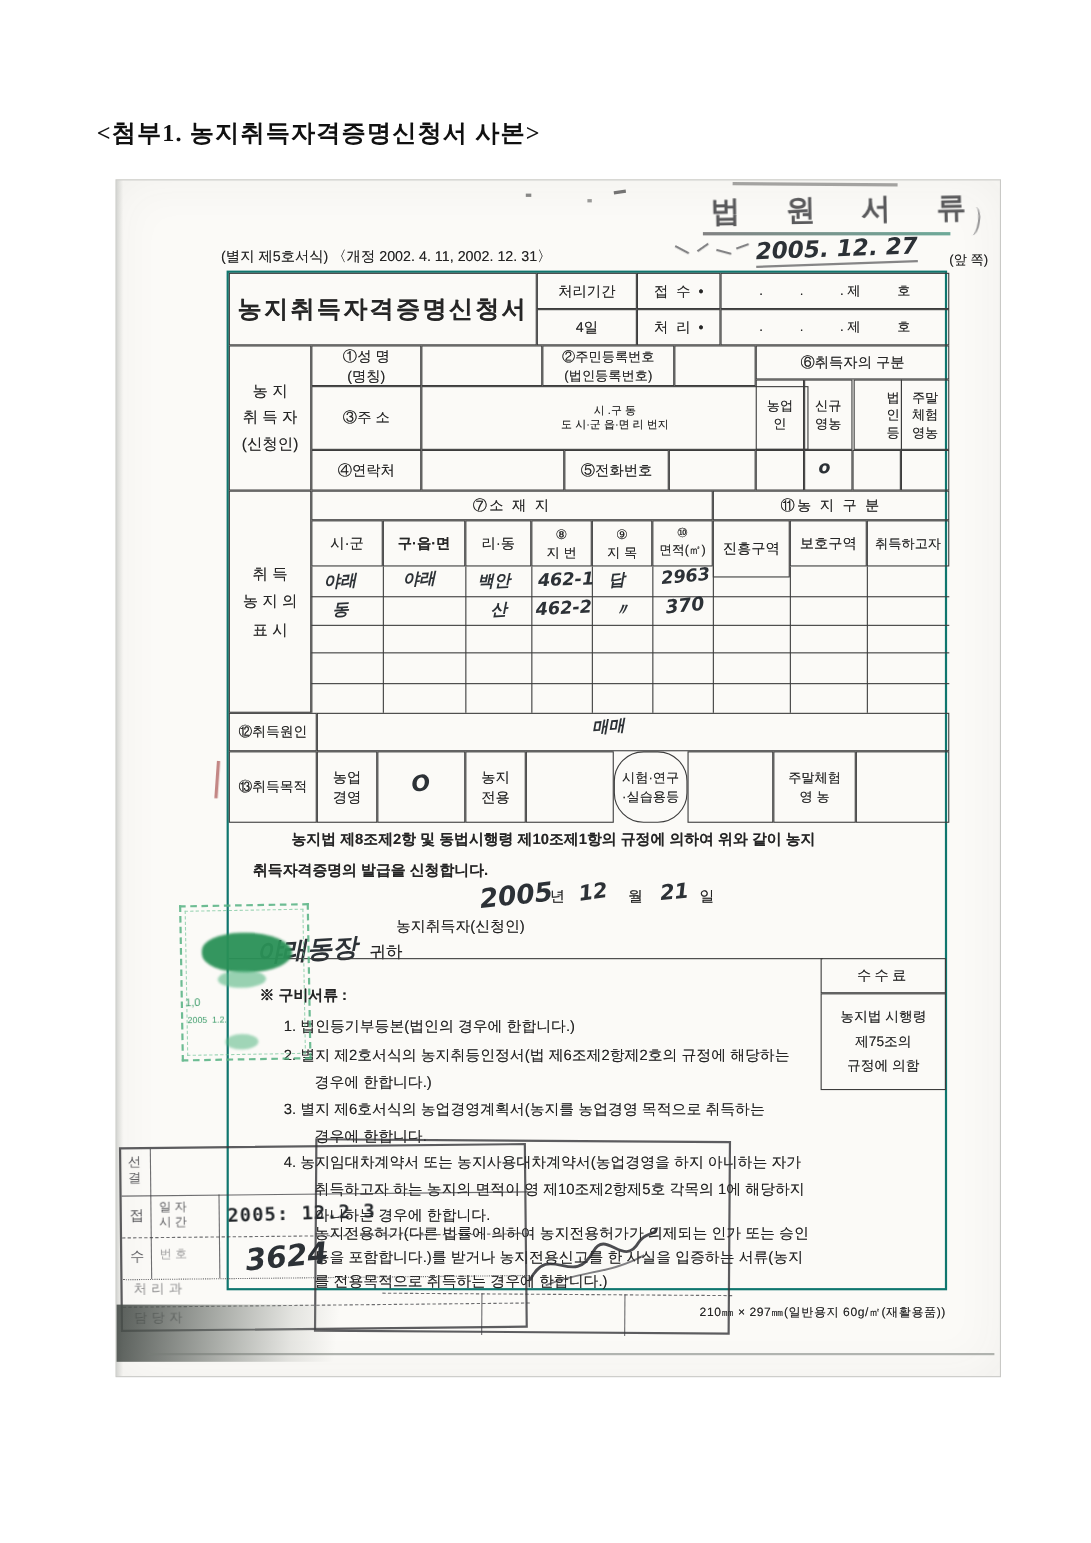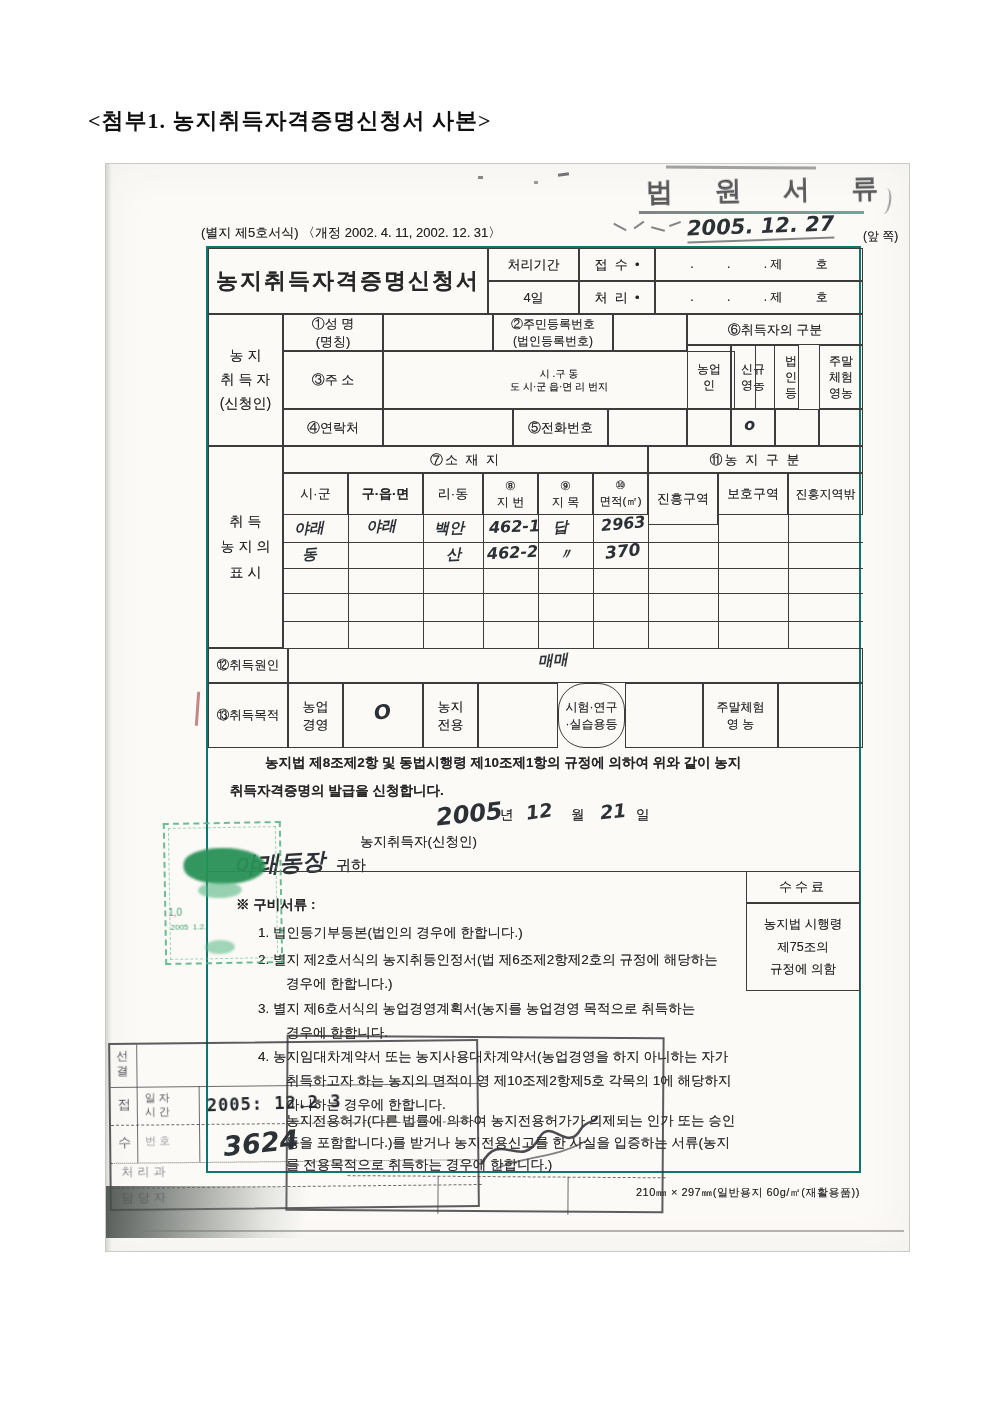--- a/index.html
+++ b/index.html
@@ -97,21 +97,21 @@
       <div class="c" style="left:75px;top:161px;width:100px;height:37px;">④연락처</div>
       <div class="c" style="left:175px;top:161px;width:130px;height:37px;"></div>
       <div class="c" style="left:305px;top:161px;width:95px;height:37px;">⑤전화번호</div>
       <div class="c" style="left:400px;top:161px;width:79px;height:37px;"></div>
 
       <div class="c" style="left:479px;top:66px;width:176px;height:31px;">⑥취득자의 구분</div>
       <div class="c pre" style="left:479px;top:97px;width:44px;height:64px;font-size:12px;">농업
 인</div>
       <div class="c pre" style="left:523px;top:97px;width:44px;height:64px;font-size:12px;">신규
 영농</div>
-      <div class="c pre" style="left:547px;top:97px;width:44px;height:64px;font-size:12px;padding-left:28px;">법인
+      <div class="c pre" style="left:568px;top:97px;width:44px;height:64px;font-size:12px;padding-left:28px;">법인
 등</div>
       <div class="c pre" style="left:611px;top:97px;width:44px;height:64px;font-size:12px;">주말
 체험
 영농</div>
       <div class="c" style="left:479px;top:161px;width:44px;height:37px;"></div>
       <div class="c" style="left:523px;top:161px;width:44px;height:37px;"></div>
       <div class="c" style="left:567px;top:161px;width:44px;height:37px;"></div>
       <div class="c" style="left:611px;top:161px;width:44px;height:37px;"></div>
       <span class="hw" style="left:536px;top:167px;font-size:16px;transform:rotate(-4deg);">o</span>
 
@@ -124,21 +124,21 @@
       <div class="c pre" style="left:140px;top:225px;width:75px;height:42px;font-weight:bold;">구·읍·면</div>
       <div class="c pre" style="left:215px;top:225px;width:60px;height:42px;">리·동</div>
       <div class="c pre" style="left:275px;top:225px;width:55px;height:42px;font-size:12px;">⑧
 지 번</div>
       <div class="c pre" style="left:330px;top:225px;width:55px;height:42px;font-size:12px;">⑨
 지 목</div>
       <div class="c pre" style="left:385px;top:225px;width:55px;height:42px;font-size:11.5px;">⑩
 면적(㎡)</div>
       <div class="c" style="left:440px;top:225px;width:70px;height:52px;">진흥구역</div>
       <div class="c" style="left:510px;top:225px;width:70px;height:42px;">보호구역</div>
-      <div class="c" style="left:580px;top:225px;width:75px;height:42px;font-size:12px;">진흥지역밖</div>
+      <div class="c" style="left:580px;top:225px;width:75px;height:42px;font-size:12px;">취득하고자</div>
 
       <div class="vl" style="left:75px;top:267px;height:133px;"></div>
       <div class="vl" style="left:140px;top:267px;height:133px;"></div>
       <div class="vl" style="left:215px;top:267px;height:133px;"></div>
       <div class="vl" style="left:275px;top:267px;height:133px;"></div>
       <div class="vl" style="left:330px;top:267px;height:133px;"></div>
       <div class="vl" style="left:385px;top:267px;height:133px;"></div>
       <div class="vl" style="left:440px;top:267px;height:133px;"></div>
       <div class="vl" style="left:510px;top:267px;height:133px;"></div>
       <div class="vl" style="left:580px;top:267px;height:133px;"></div>

